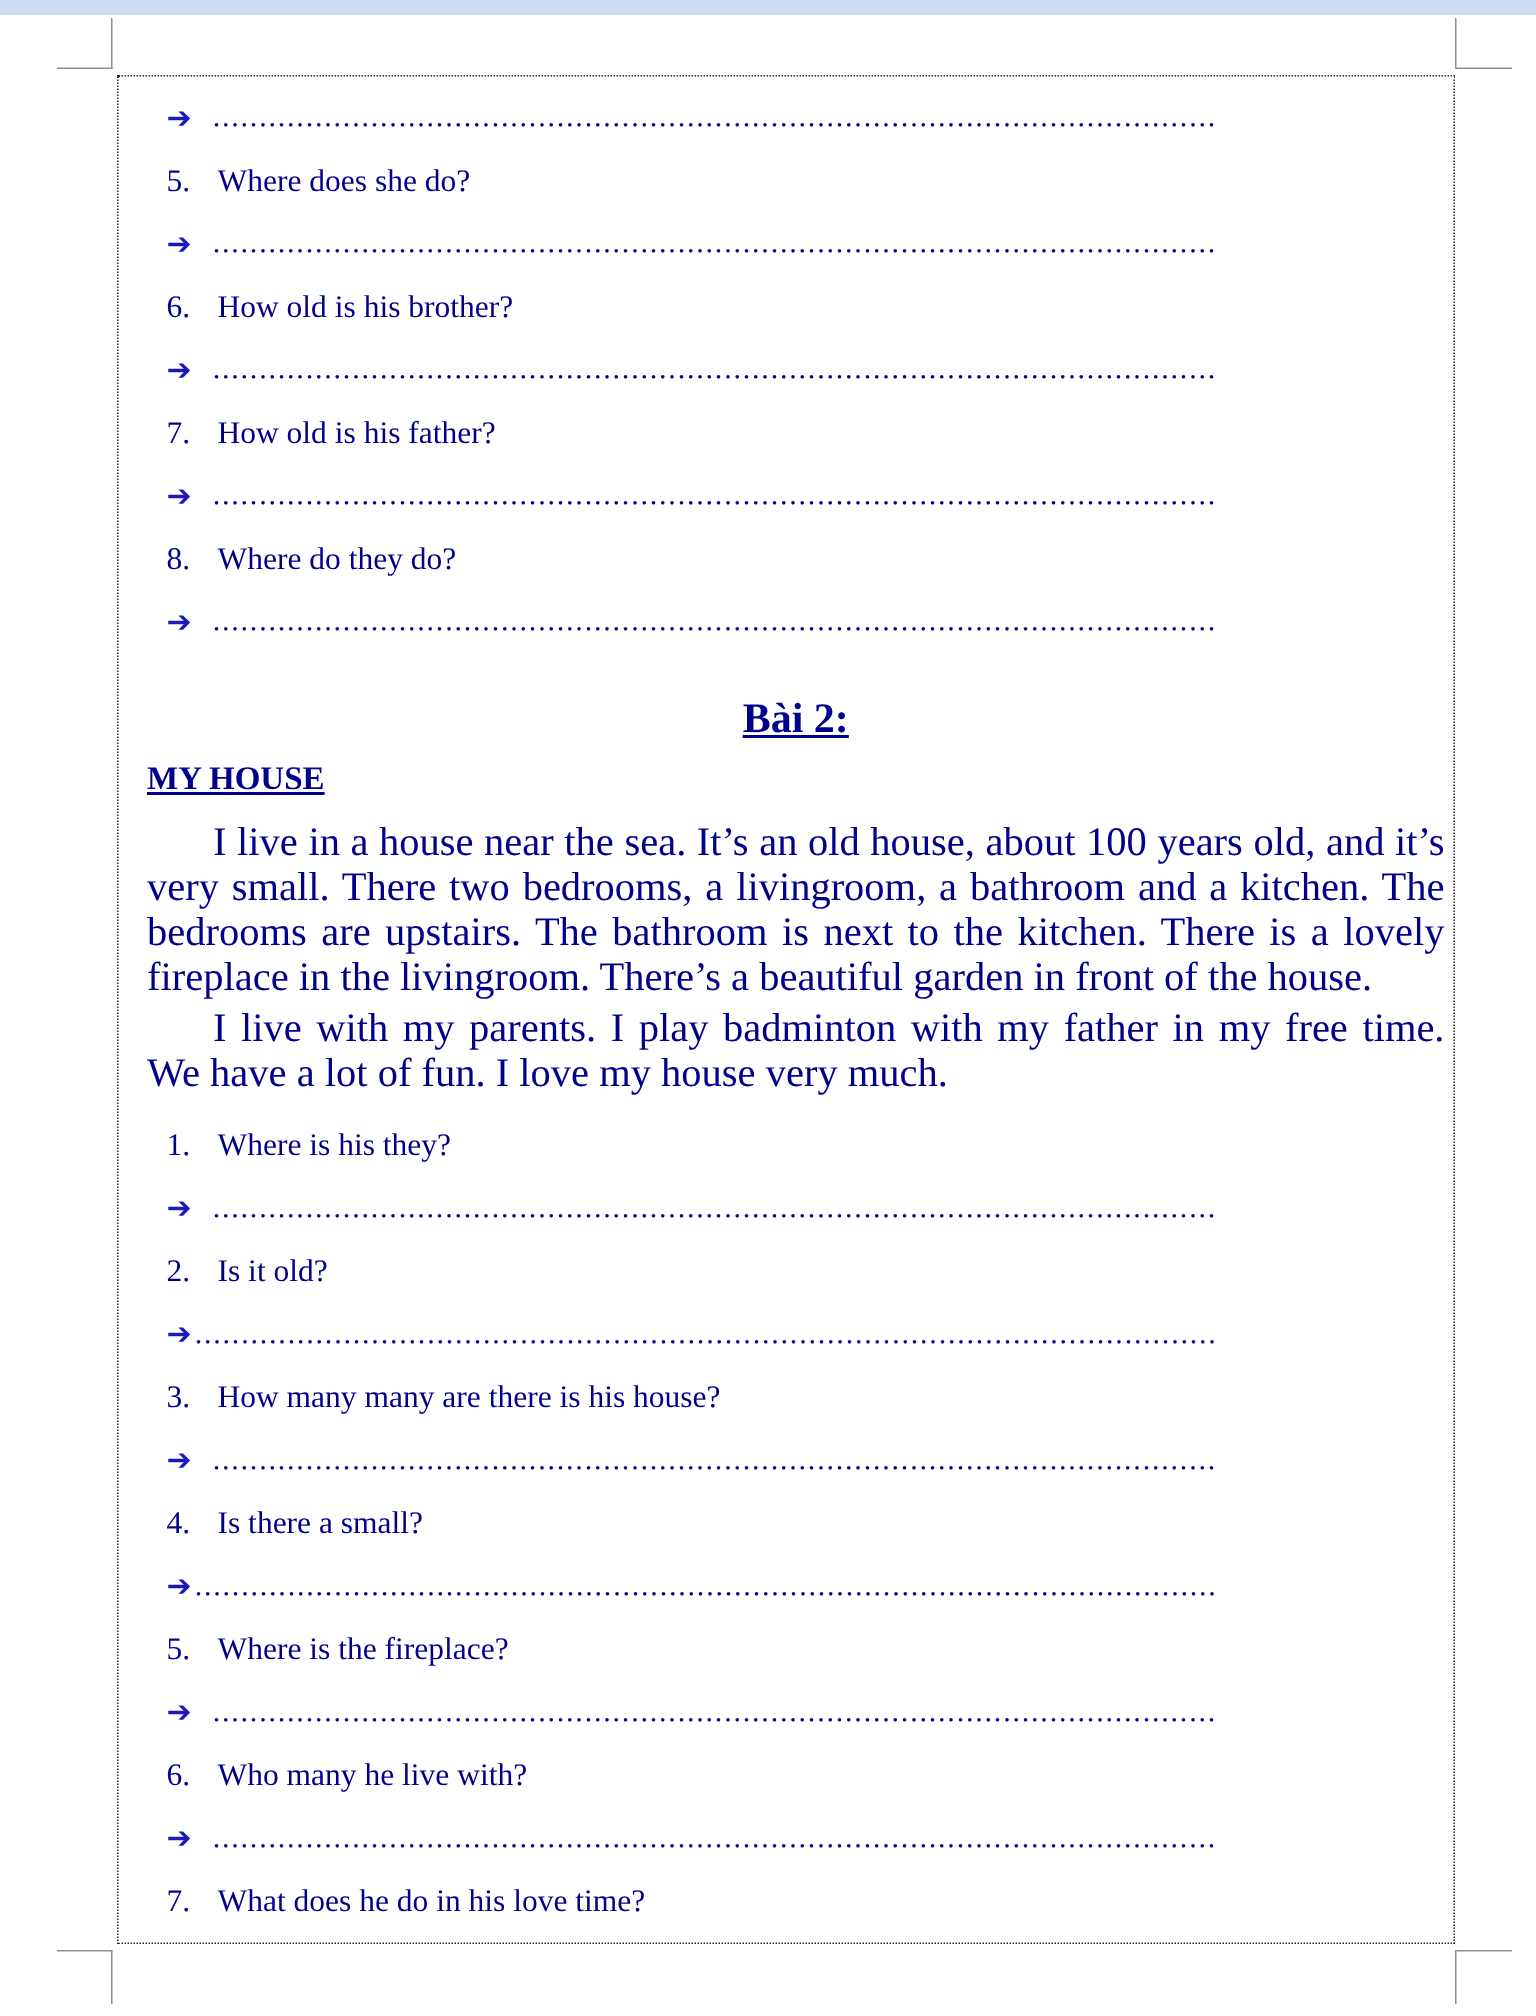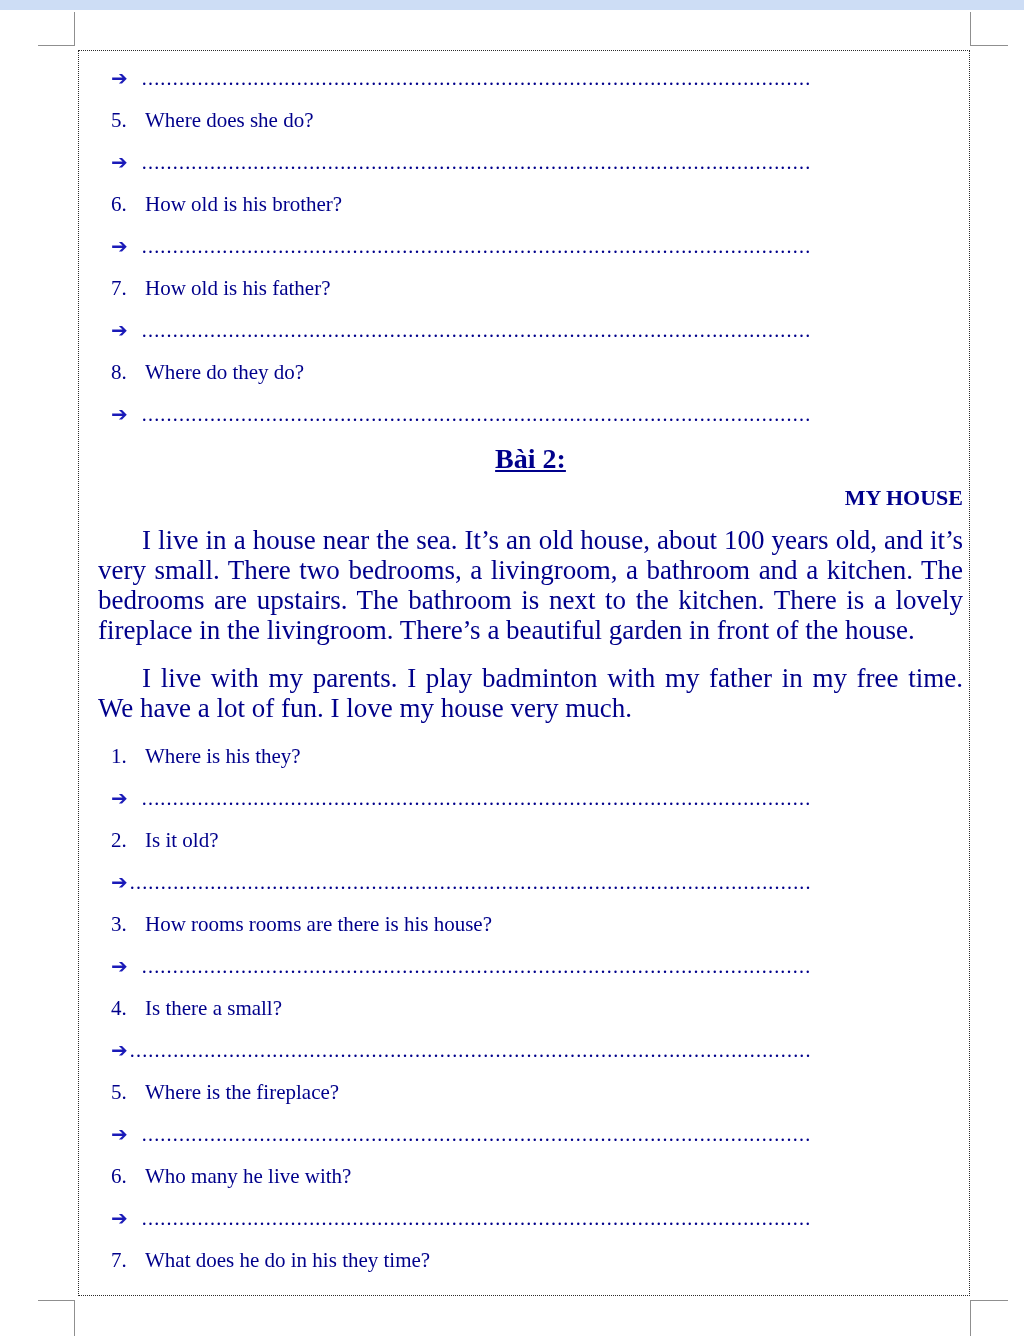--- a/index.html
+++ b/index.html
@@ -36,33 +36,33 @@
     font-family:"DejaVu Sans", sans-serif;
     font-size:20px; color:#1a1ab8; flex:0 0 auto; line-height:1;
   }
   .dots {
     margin-left:14px; width:668px; overflow:hidden; white-space:nowrap;
     font-size:20px; letter-spacing:1.2px; color:#00008B;
   }
   .answer.tight .dots { margin-left:2px; width:680px; }
 
   .lesson-title {
-    margin-top:3px; height:42px; line-height:42px;
+    margin-top:24px; height:42px; line-height:42px;
     text-align:center; font-size:28px; font-weight:bold;
     text-decoration:underline;
   }
   .reading-title {
     height:36px; line-height:36px;
-    text-align:right; font-size:22px; font-weight:bold;
+    text-align:left; font-size:22px; font-weight:bold;text-decoration:underline;
   }
   .para {
     font-size:27px; line-height:30px; text-align:justify; text-indent:44px;
     margin-top:9px;
   }
-  .para.p2 { margin-top:18px; }
+  .para.p2 { margin-top:4px; }
   .qlist { margin-top:12px; }
 </style>
 </head>
 <body>
 
 <div class="topbar"></div>
 <div class="corner tl"></div>
 <div class="corner tr"></div>
 <div class="corner bl"></div>
 <div class="corner br"></div>
@@ -131,21 +131,21 @@
       <span class="num">2.</span>
       <span>Is it old?</span>
     </div>
     <div class="row answer tight">
       <span class="arrow">➔</span>
       <span class="dots">......................................................................................................................................................</span>
     </div>
 
     <div class="row q">
       <span class="num">3.</span>
-      <span>How rooms rooms are there is his house?</span>
+      <span>How many many are there is his house?</span>
     </div>
     <div class="row answer">
       <span class="arrow">➔</span>
       <span class="dots">......................................................................................................................................................</span>
     </div>
 
     <div class="row q">
       <span class="num">4.</span>
       <span>Is there a small?</span>
     </div>
@@ -167,17 +167,17 @@
       <span class="num">6.</span>
       <span>Who many he live with?</span>
     </div>
     <div class="row answer">
       <span class="arrow">➔</span>
       <span class="dots">......................................................................................................................................................</span>
     </div>
 
     <div class="row q">
       <span class="num">7.</span>
-      <span>What does he do in his they time?</span>
+      <span>What does he do in his love time?</span>
     </div>
 
   </div>
 </div>
 
 </body></html>

